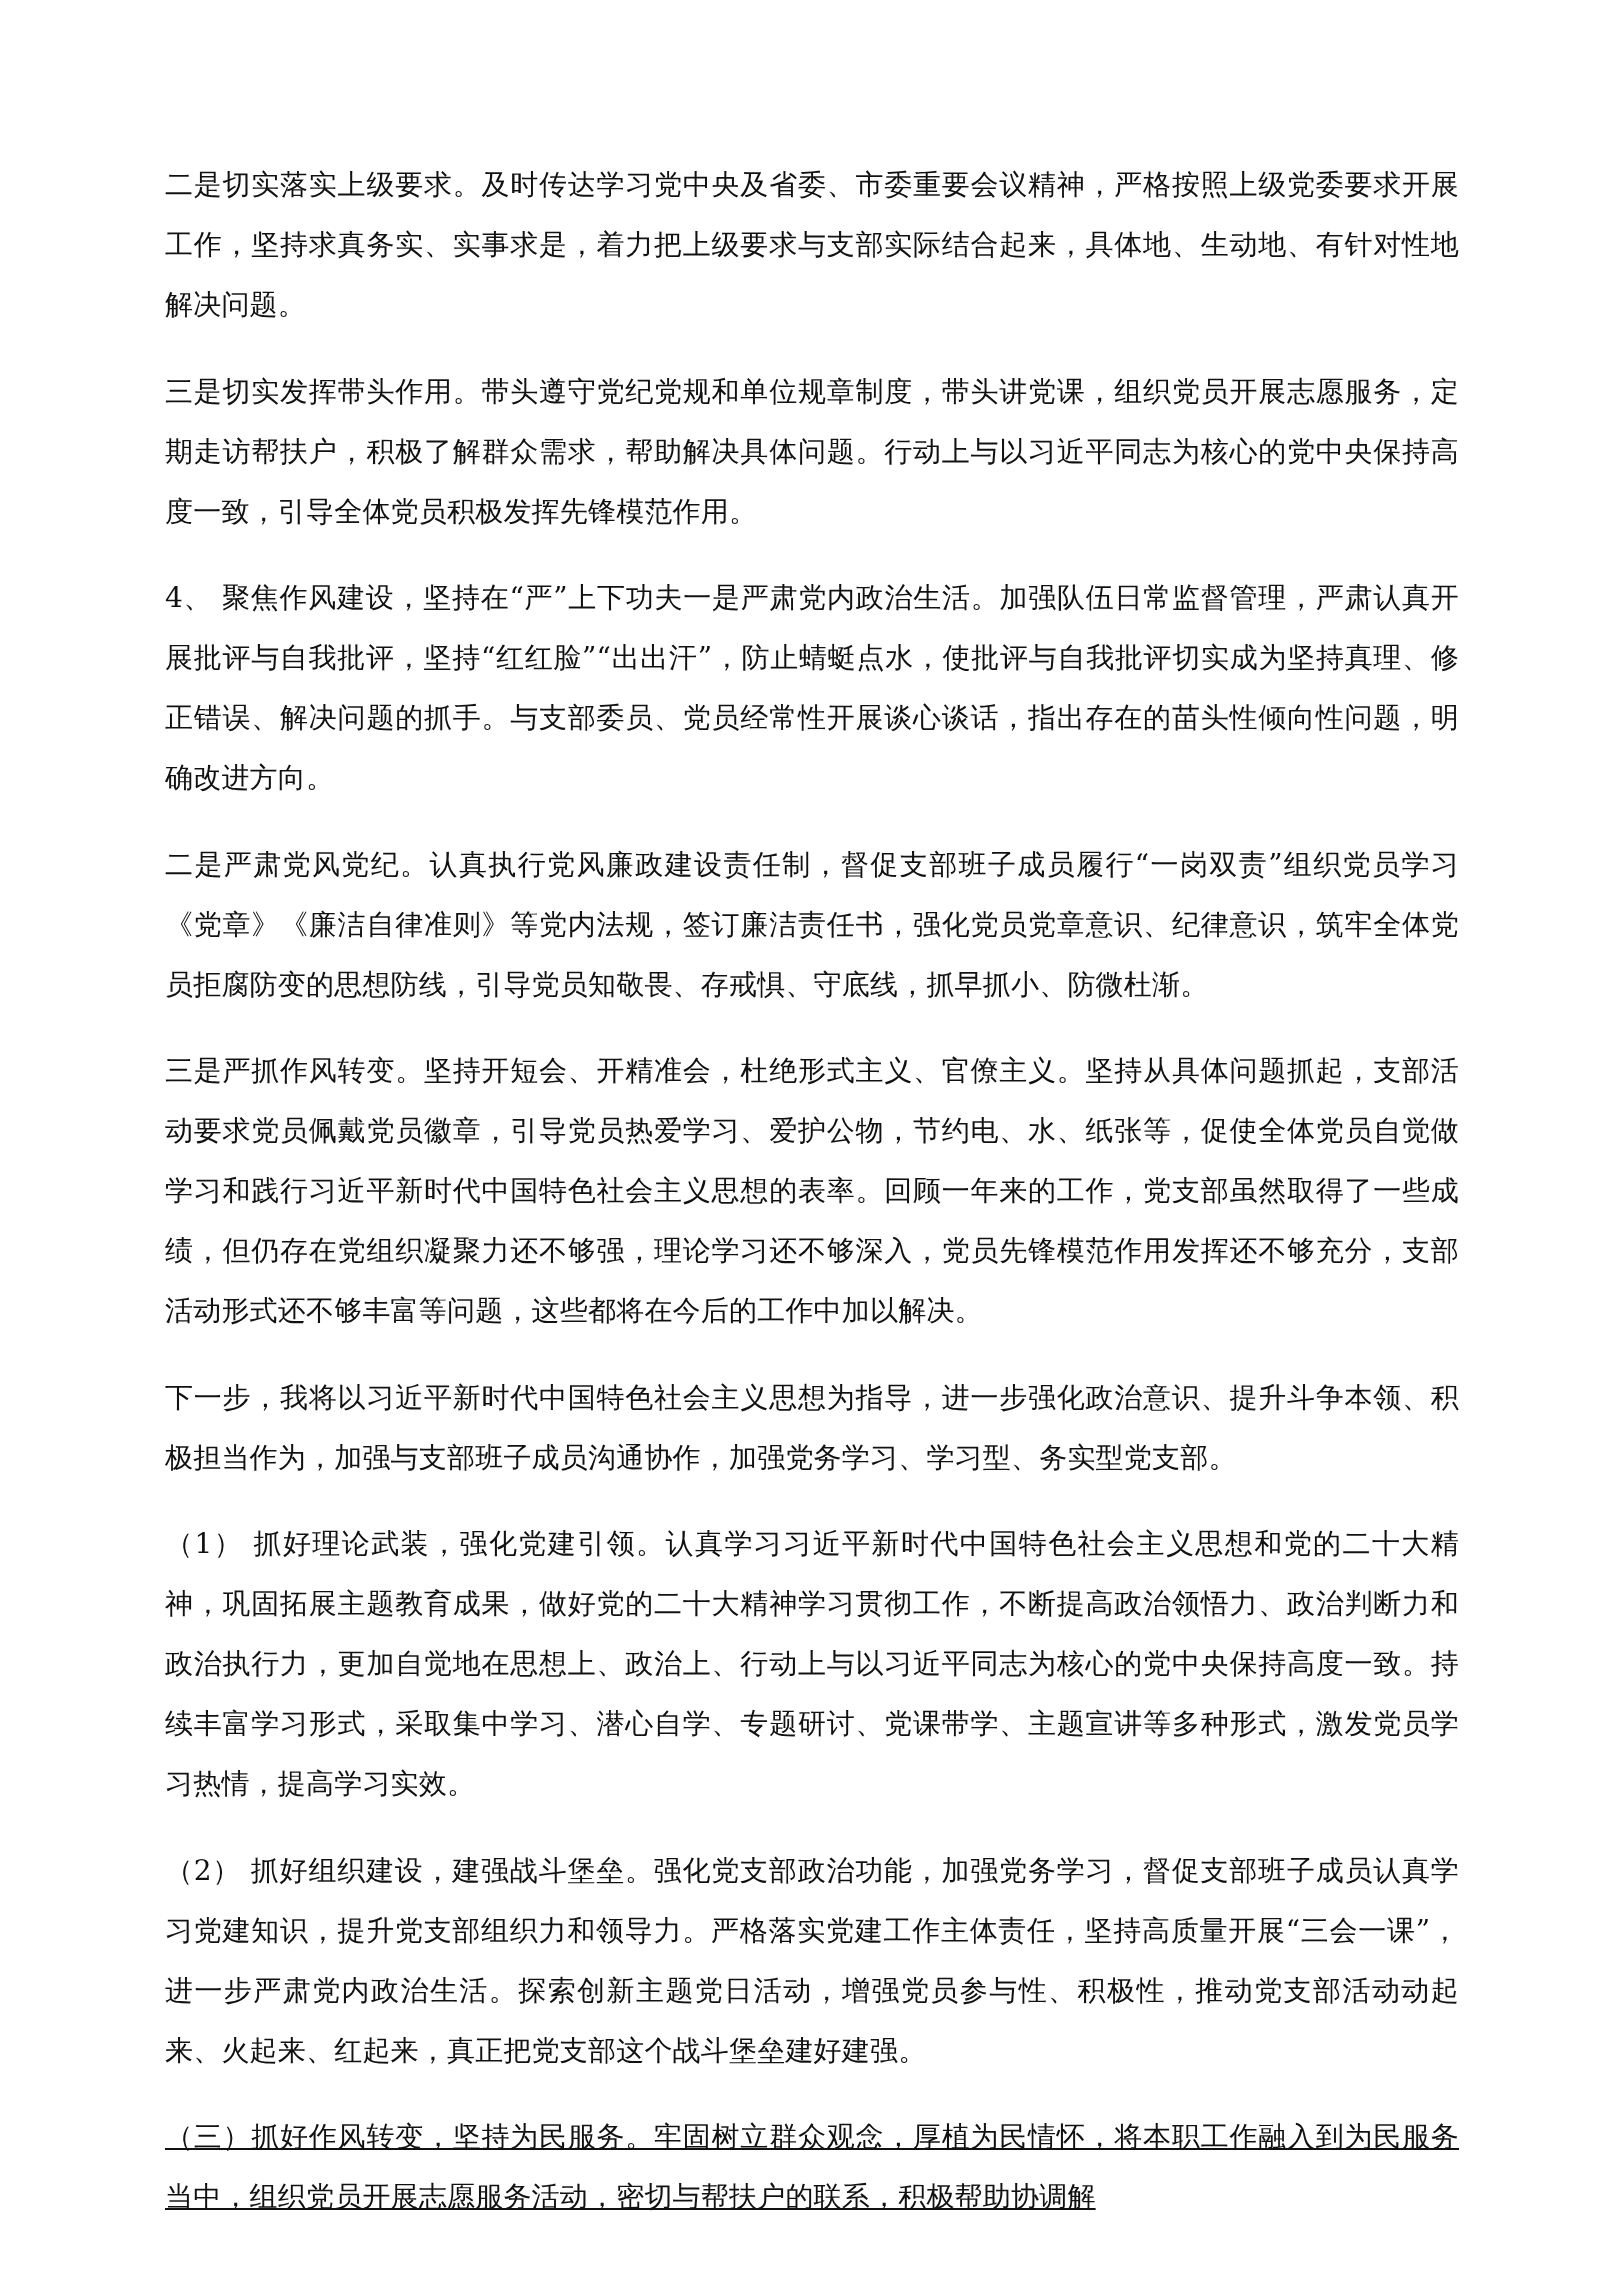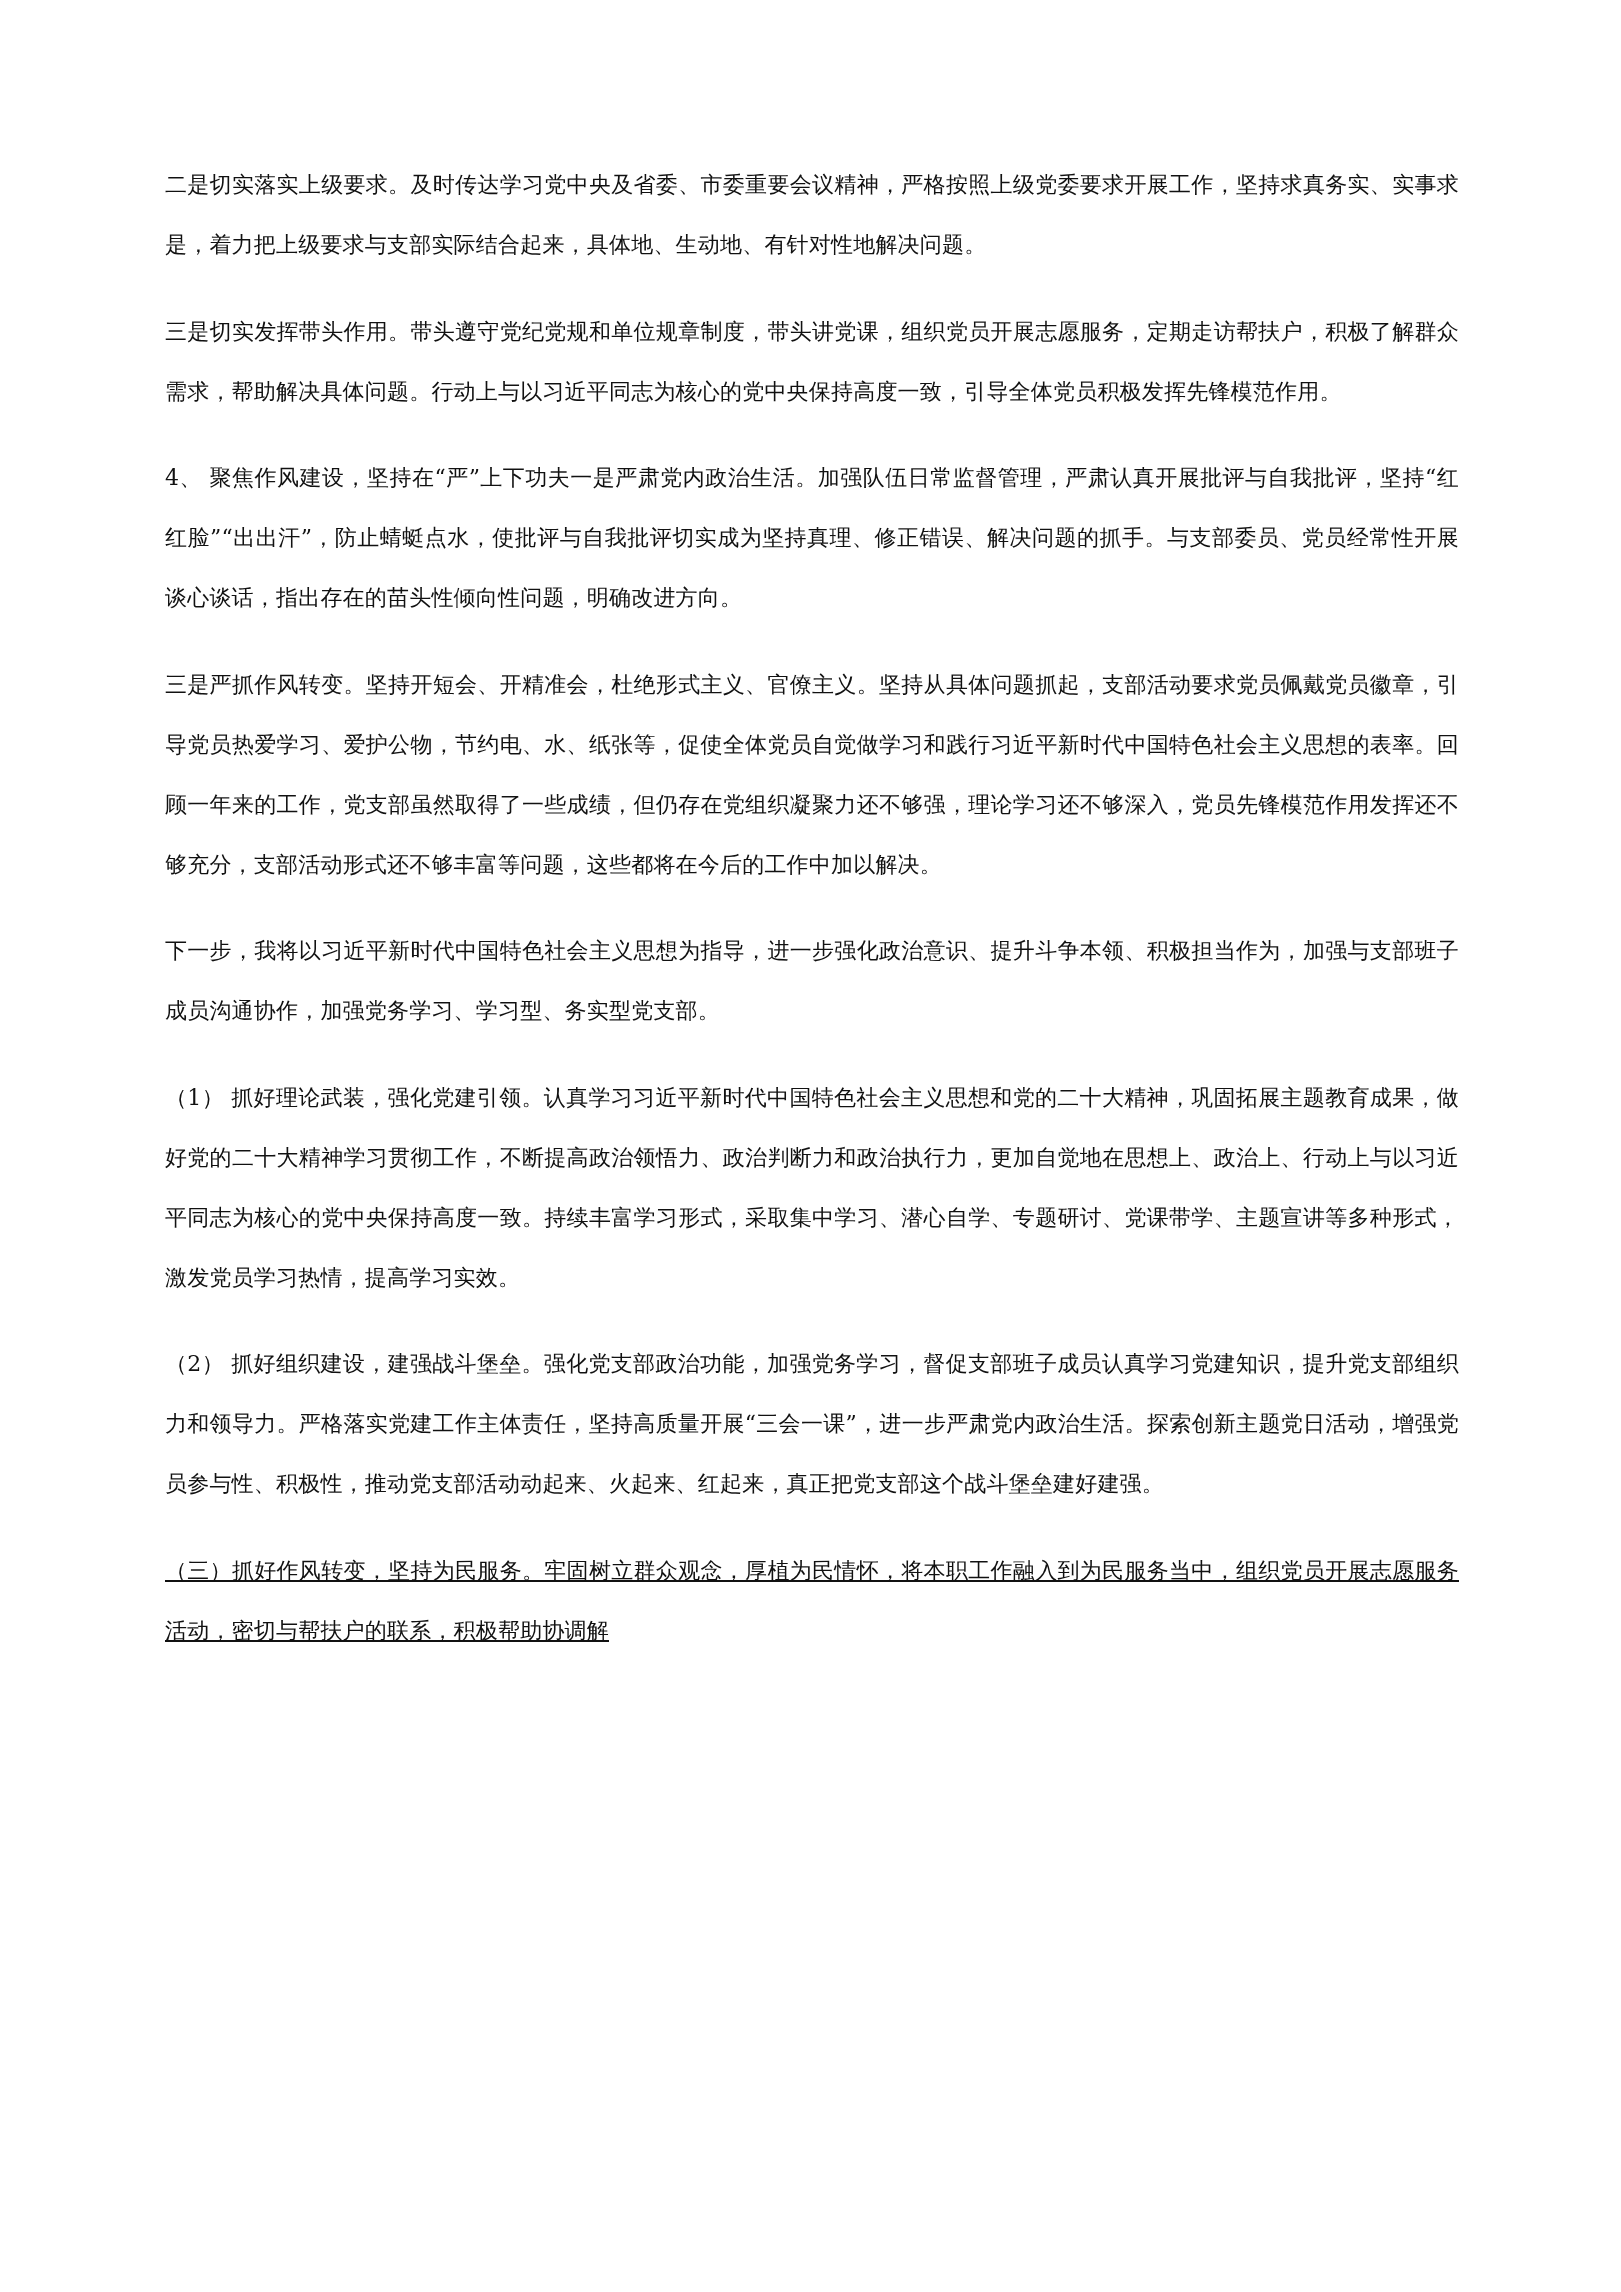--- a/index.html
+++ b/index.html
@@ -21,21 +21,21 @@
     overflow: hidden;
     box-sizing: border-box;
   }
   .content {
     position: absolute;
     left: 165px;
     top: 155px;
     width: 1294px;
   }
   .para {
-    font-size: 22px;
+    font-size: 28px;
     line-height: 60px;
     text-align: justify;
     text-justify: inter-ideograph;
     margin: 0 0 26.5px 0;
     letter-spacing: 0.2px;
     word-break: break-all;
     font-weight: 400;
     color: #111111;
   }
   .para:last-child {
@@ -44,20 +44,21 @@
   }
 </style>
 </head>
 <body>
 
 <div class="page">
   <div class="content">
     <p class="para">二是切实落实上级要求。及时传达学习党中央及省委、市委重要会议精神，严格按照上级党委要求开展工作，坚持求真务实、实事求是，着力把上级要求与支部实际结合起来，具体地、生动地、有针对性地解决问题。</p>
     <p class="para">三是切实发挥带头作用。带头遵守党纪党规和单位规章制度，带头讲党课，组织党员开展志愿服务，定期走访帮扶户，积极了解群众需求，帮助解决具体问题。行动上与以习近平同志为核心的党中央保持高度一致，引导全体党员积极发挥先锋模范作用。</p>
     <p class="para">4、 聚焦作风建设，坚持在“严”上下功夫一是严肃党内政治生活。加强队伍日常监督管理，严肃认真开展批评与自我批评，坚持“红红脸”“出出汗”，防止蜻蜓点水，使批评与自我批评切实成为坚持真理、修正错误、解决问题的抓手。与支部委员、党员经常性开展谈心谈话，指出存在的苗头性倾向性问题，明确改进方向。</p>
+    <p class="para">二是严肃党风党纪。认真执行党风廉政建设责任制，督促支部班子成员履行“一岗双责”组织党员学习《党章》《廉洁自律准则》等党内法规，签订廉洁责任书，强化党员党章意识、纪律意识，筑牢全体党员拒腐防变的思想防线，引导党员知敬畏、存戒惧、守底线，抓早抓小、防微杜渐。</p>
     <p class="para">三是严抓作风转变。坚持开短会、开精准会，杜绝形式主义、官僚主义。坚持从具体问题抓起，支部活动要求党员佩戴党员徽章，引导党员热爱学习、爱护公物，节约电、水、纸张等，促使全体党员自觉做学习和践行习近平新时代中国特色社会主义思想的表率。回顾一年来的工作，党支部虽然取得了一些成绩，但仍存在党组织凝聚力还不够强，理论学习还不够深入，党员先锋模范作用发挥还不够充分，支部活动形式还不够丰富等问题，这些都将在今后的工作中加以解决。</p>
     <p class="para">下一步，我将以习近平新时代中国特色社会主义思想为指导，进一步强化政治意识、提升斗争本领、积极担当作为，加强与支部班子成员沟通协作，加强党务学习、学习型、务实型党支部。</p>
     <p class="para">（1） 抓好理论武装，强化党建引领。认真学习习近平新时代中国特色社会主义思想和党的二十大精神，巩固拓展主题教育成果，做好党的二十大精神学习贯彻工作，不断提高政治领悟力、政治判断力和政治执行力，更加自觉地在思想上、政治上、行动上与以习近平同志为核心的党中央保持高度一致。持续丰富学习形式，采取集中学习、潜心自学、专题研讨、党课带学、主题宣讲等多种形式，激发党员学习热情，提高学习实效。</p>
     <p class="para">（2） 抓好组织建设，建强战斗堡垒。强化党支部政治功能，加强党务学习，督促支部班子成员认真学习党建知识，提升党支部组织力和领导力。严格落实党建工作主体责任，坚持高质量开展“三会一课”，进一步严肃党内政治生活。探索创新主题党日活动，增强党员参与性、积极性，推动党支部活动动起来、火起来、红起来，真正把党支部这个战斗堡垒建好建强。</p>
     <p class="para">（三）抓好作风转变，坚持为民服务。牢固树立群众观念，厚植为民情怀，将本职工作融入到为民服务当中，组织党员开展志愿服务活动，密切与帮扶户的联系，积极帮助协调解</p>
   </div>
 </div>
 
 
 </body></html>

